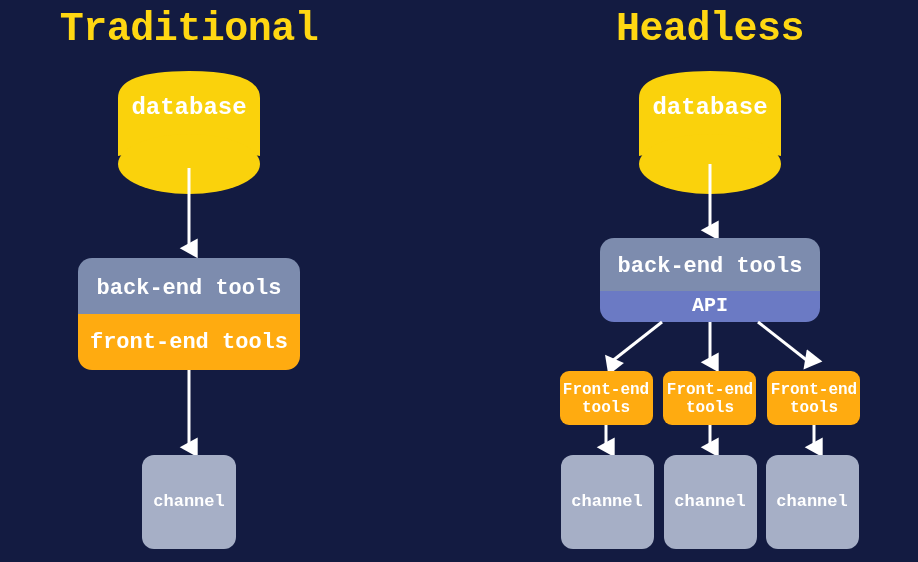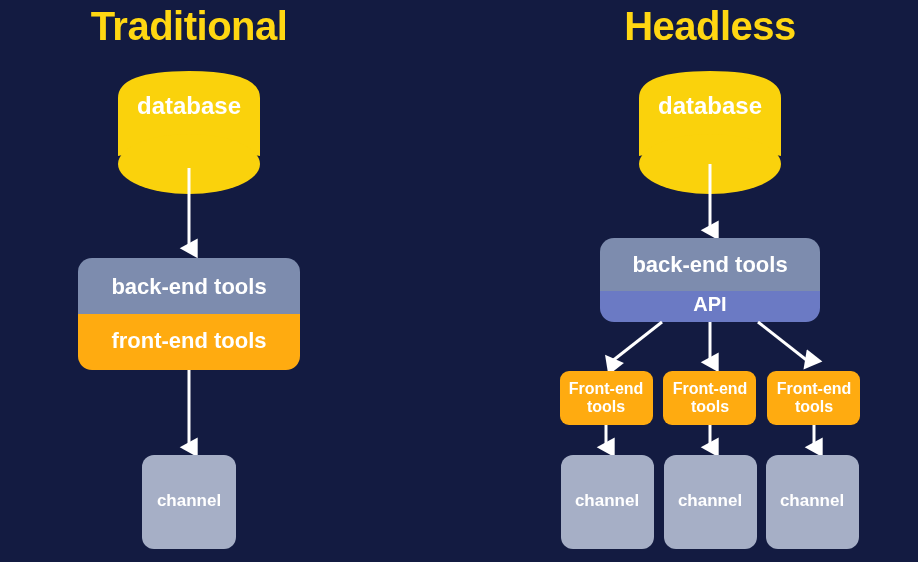--- a/index.html
+++ b/index.html
@@ -6,21 +6,21 @@
     margin: 0;
     padding: 0;
     background: #131B41;
   }
   #stage {
     position: relative;
     width: 918px;
     height: 562px;
     background: #131B41;
     overflow: hidden;
-    font-family: Liberation Sans, sans-serif;
+    font-family: Liberation Mono, monospace;
   }
   #diagram-svg {
     position: absolute;
     left: 0;
     top: 0;
     width: 918px;
     height: 562px;
     display: block;
   }
   .col-title {

